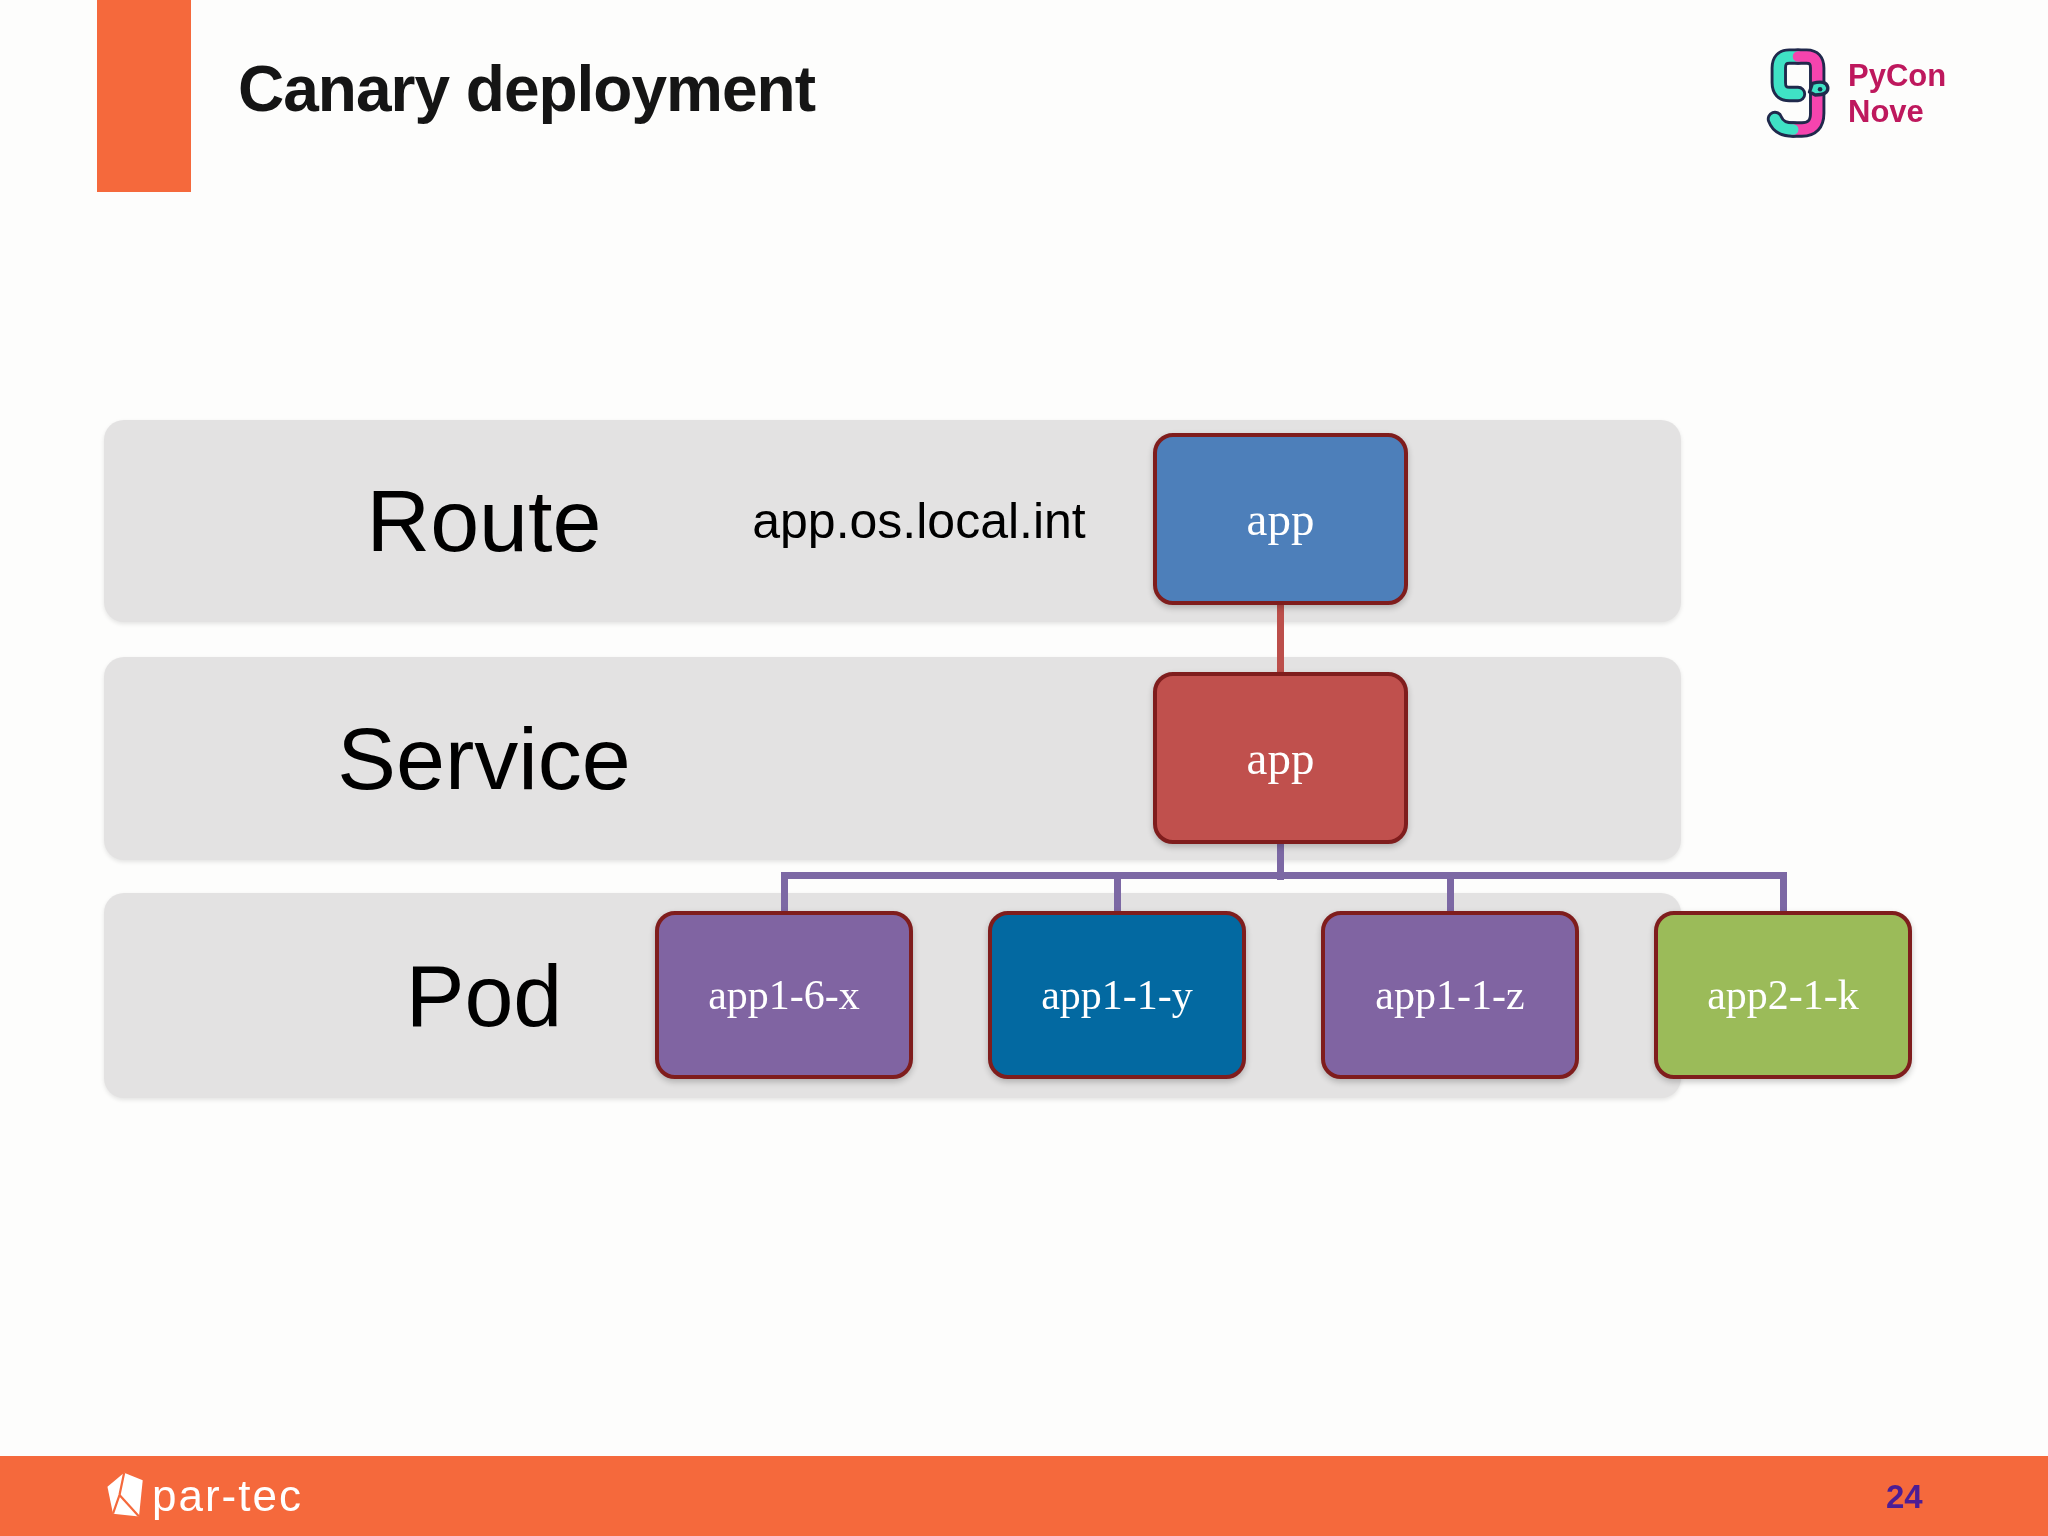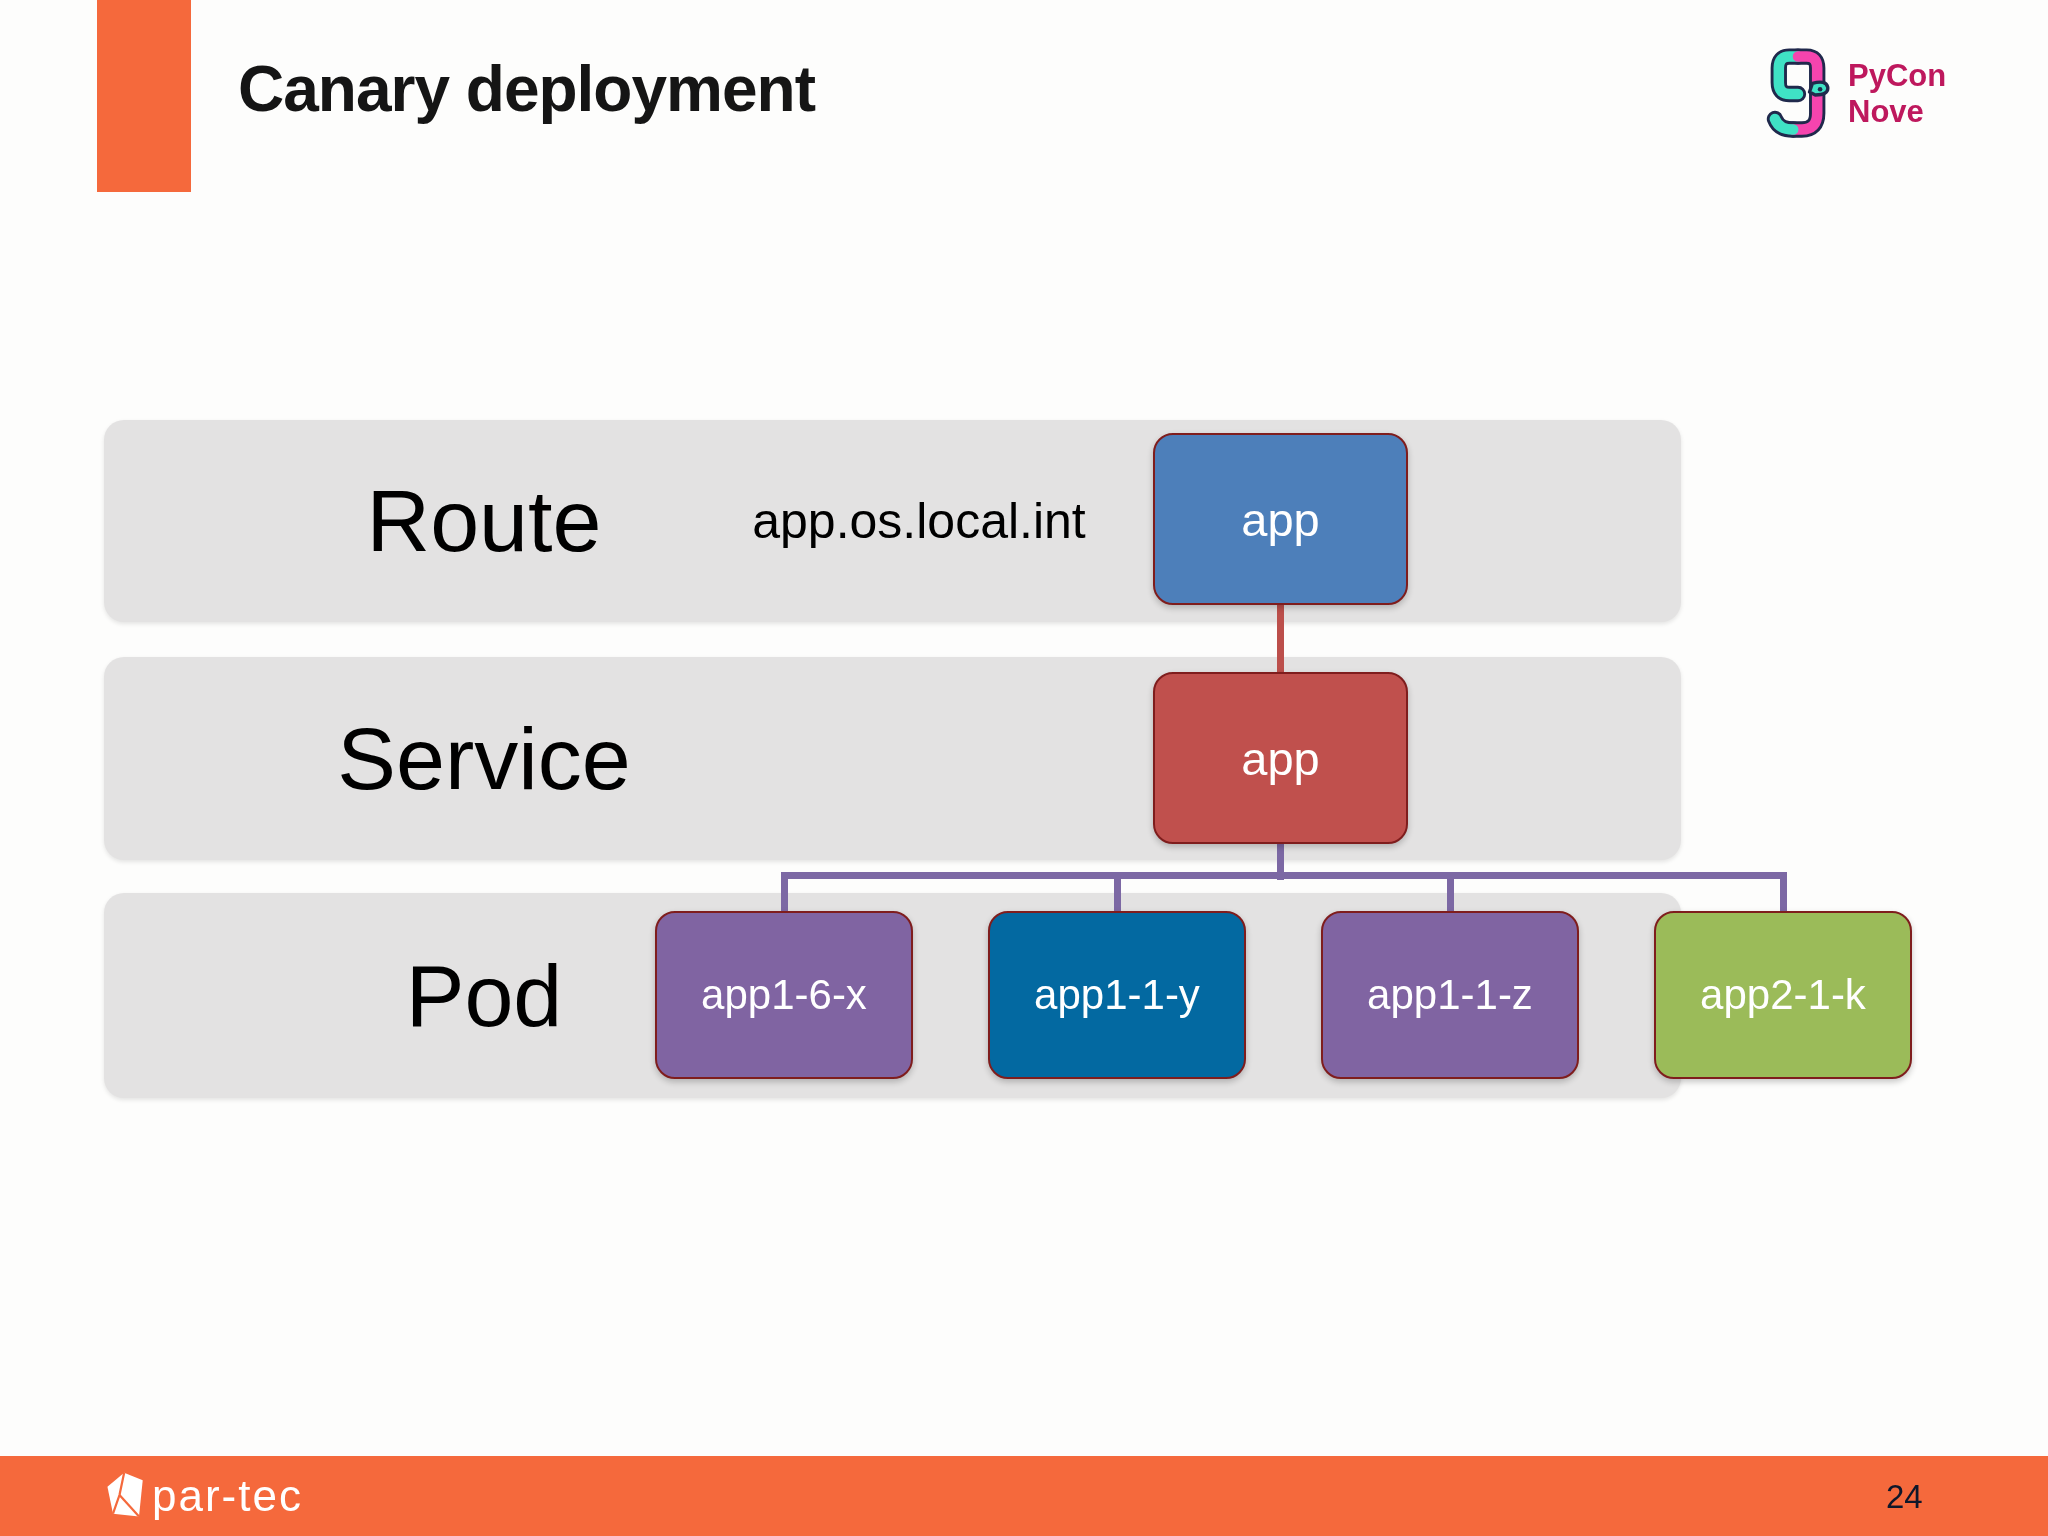--- a/index.html
+++ b/index.html
@@ -64,24 +64,25 @@
   }
   .conn-purple-stub { top: 872px; width: 7px; height: 46px; background: #7c68a4; }
   .stub-1 { left: 781px; }
   .stub-2 { left: 1114px; }
   .stub-3 { left: 1447px; }
   .stub-4 { left: 1780px; }
 
   
   .node {
     position: absolute; z-index: 3;
-    border: 2px solid #7f1d1d; border-radius: 20px;
+    border: 4px solid #7f1d1d; border-radius: 20px;
     display: flex; align-items: center; justify-content: center;
     color: #ffffff;
     box-shadow: 0 3px 6px rgba(0,0,0,0.22);
+    font-family: Liberation Serif, serif;
   }
   .node-route   { left: 1153px; top: 433px; width: 255px; height: 172px; background: #4d7fba; font-size: 47px; }
   .node-service { left: 1153px; top: 672px; width: 255px; height: 172px; background: #c0504d; font-size: 47px; }
   .node-pod     { top: 911px; width: 258px; height: 168px; font-size: 42px; }
   .pod-1 { left: 655px;  background: #8064a2; }
   .pod-2 { left: 988px;  background: #0369a1; }
   .pod-3 { left: 1321px; background: #8064a2; }
   .pod-4 { left: 1654px; background: #9bbb59; }
 
   
@@ -91,21 +92,21 @@
   }
   .partec-logo {
     position: absolute; left: 100px; top: 0; height: 80px;
     display: flex; align-items: center; 
   }
   .partec-wordmark {
     color: #ffffff; font-size: 44px; letter-spacing: 2px; font-weight: normal;
   }
   .page-number {
     position: absolute; left: 1886px; top: 22px;
-    color: #0f172a; font-size: 33px; font-weight: normal;
+    color: #4c1d95; font-size: 33px; font-weight: bold;
   }
 </style>
 </head>
 <body>
 
 <div class="accent-bar"></div>
 <h1 class="slide-title">Canary deployment</h1>
 
 <div class="pycon-logo">
   <svg width="64" height="96" viewBox="0 0 66 100">

